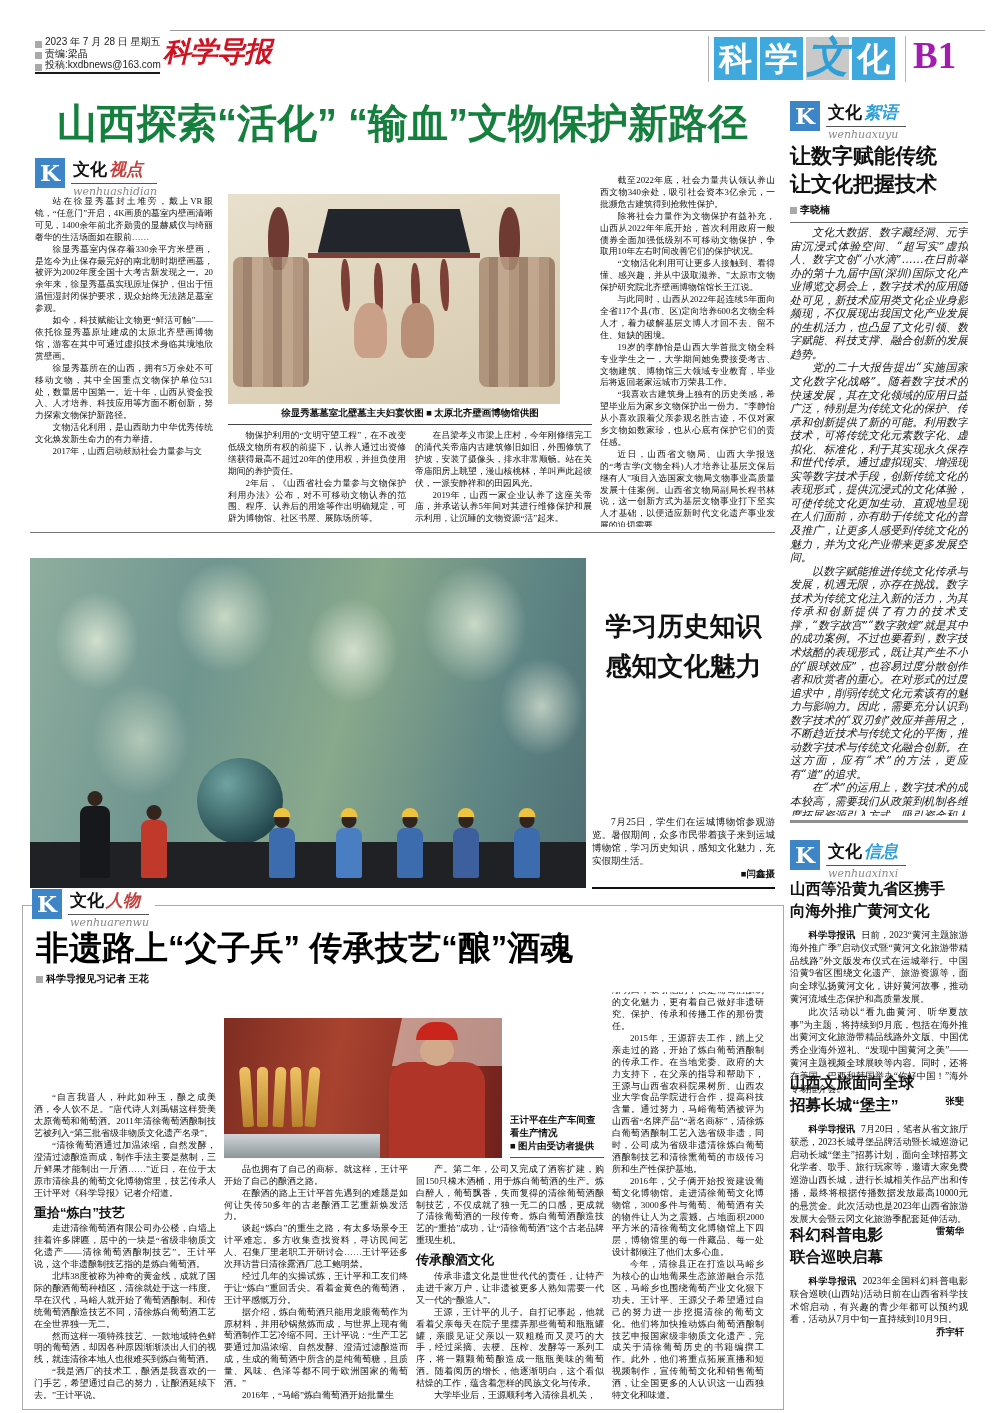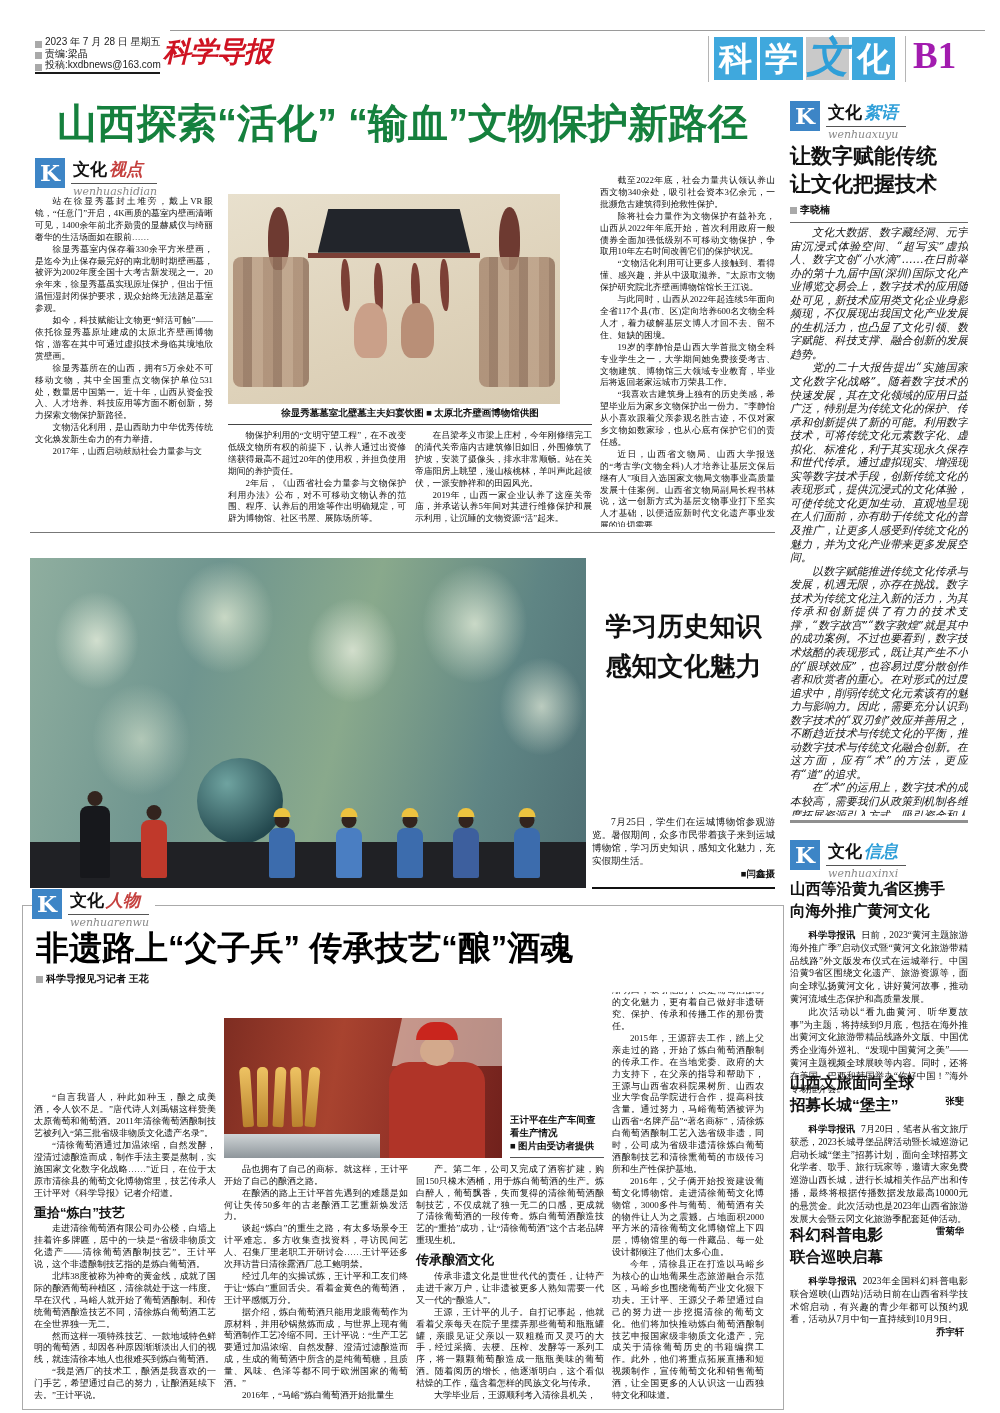--- a/index.html
+++ b/index.html
@@ -349,21 +349,21 @@
   <div class="abs ba-headline">非遗路上“父子兵” 传承技艺“酿”酒魂</div>
   <div class="abs ba-byline">
     <span class="sq"></span>
     <span>科学导报见习记者 王花</span>
   </div>
 
   <div class="abs ba-cols">
     <div class="ba-c1">
       <div>
           <p class="para">“自言我晋人，种此如种玉，酿之成美酒，令人饮不足。”唐代诗人刘禹锡这样赞美太原葡萄和葡萄酒。2011年清徐葡萄酒酿制技艺被列入“第三批省级非物质文化遗产名录”。</p>
-          <p class="para">“清徐葡萄酒通过加温浓缩，自然发酵，澄清过滤酿造而成，制作手法主要是熬制，实施国家文化数字化战略……”近日，在位于太原市清徐县的葡萄文化博物馆里，技艺传承人王计平对《科学导报》记者介绍道。</p>
+          <p class="para">“清徐葡萄酒通过加温浓缩，自然发酵，澄清过滤酿造而成，制作手法主要是熬制，三斤鲜果才能制出一斤酒……”近日，在位于太原市清徐县的葡萄文化博物馆里，技艺传承人王计平对《科学导报》记者介绍道。</p>
         </div>
       <div class="subhead">重拾“炼白”技艺</div>
       <div>
           <p class="para">走进清徐葡萄酒有限公司办公楼，白墙上挂着许多牌匾，居中的一块是“省级非物质文化遗产——清徐葡萄酒酿制技艺”。王计平说，这个非遗酿制技艺指的是炼白葡萄酒。</p>
           <p class="para">北纬38度被称为神奇的黄金线，成就了国际的酿酒葡萄种植区，清徐就处于这一纬度。早在汉代，马峪人就开始了葡萄酒酿制。和传统葡萄酒酿造技艺不同，清徐炼白葡萄酒工艺在全世界独一无二。</p>
           <p class="para">然而这样一项特殊技艺、一款地域特色鲜明的葡萄酒，却因各种原因渐渐淡出人们的视线，就连清徐本地人也很难买到炼白葡萄酒。</p>
           <p class="para">“我是酒厂的技术工，酿酒是我喜欢的一门手艺，希望通过自己的努力，让酿酒延续下去。”王计平说。</p>
         </div>
     </div>
     <div class="ba-mid">

